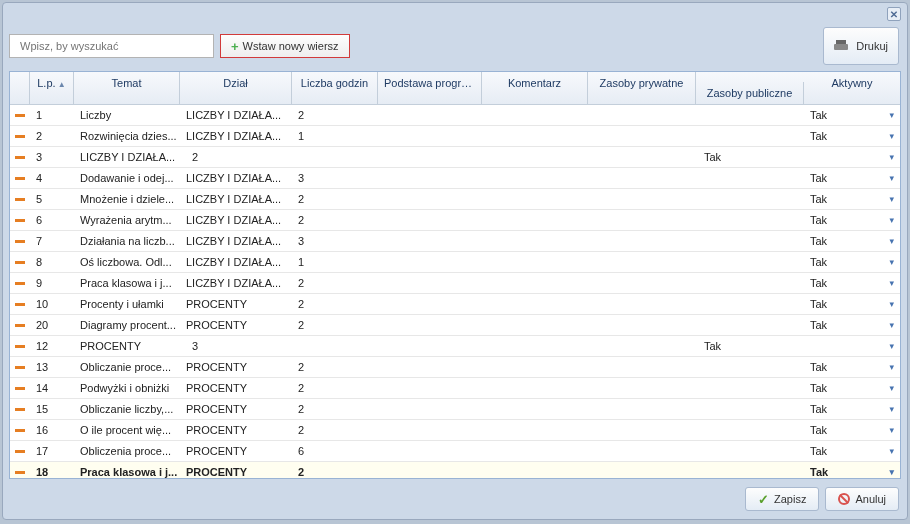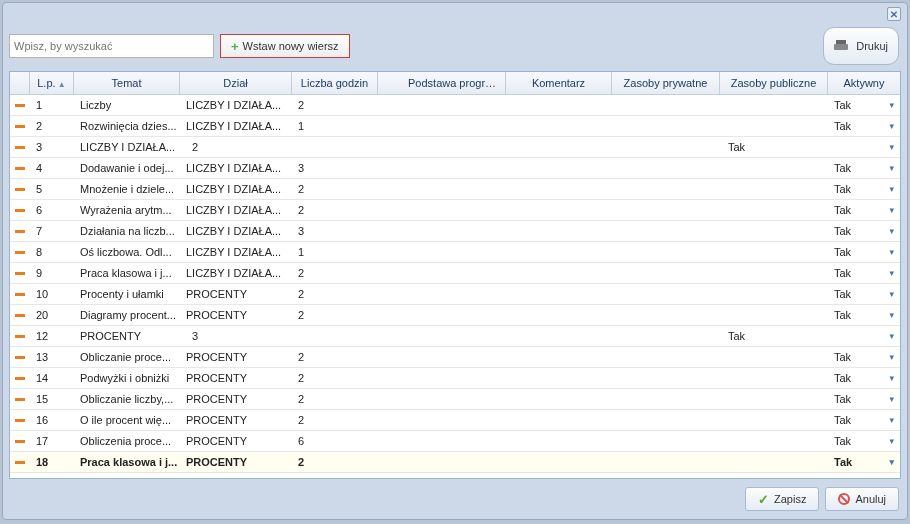--- a/index.html
+++ b/index.html
@@ -41,21 +41,21 @@
     .toolbar {
       padding: 6px 8px 6px 6px;
       display: flex;
       align-items: center;
       gap: 6px;
       margin-top: 18px;
     }
     .search-input {
       width: 205px;
       height: 24px;
-      padding: 3px 4px;
+      padding: 3px 10px;
       border: 1px solid #b3b3b3;
       background: #fff;
       font-family: inherit;
       font-size: 11px;
       color: #999;
     }
     .insert-btn {
       height: 24px;
       padding: 0 10px;
       border: 1px solid #d13a3a;
@@ -72,21 +72,21 @@
       color: #4caf50;
       font-weight: bold;
       font-size: 13px;
     }
     .spacer { flex: 1; }
     .print-btn {
       height: 24px;
       padding: 18px 10px;
       border: 1px solid #a9b9cf;
       background: linear-gradient(#fdfdfd, #e4ecf5);
-      border-radius: 11px;
+      border-radius: 3px;
       display: flex;
       align-items: center;
       gap: 8px;
       cursor: pointer;
       font-family: inherit;
       font-size: 11px;
       color: #333;
     }
     .printer-icon {
       width: 14px;
@@ -136,24 +136,24 @@
     .gh-cell.sortable::after {
       content: " ▲";
       color: #6b87ad;
       font-size: 8px;
     }
     .col-remove { width: 20px; flex-shrink: 0; }
     .col-lp { width: 44px; flex-shrink: 0; }
     .col-temat { width: 106px; flex-shrink: 0; }
     .col-dzial { width: 112px; flex-shrink: 0; }
     .col-godz { width: 86px; flex-shrink: 0; }
-    .col-podst { width: 104px; flex-shrink: 0; margin-left: 24px; }
+    .col-podst { width: 104px; flex-shrink: 0; }
     .col-kom { width: 106px; flex-shrink: 0; }
     .col-pryw { width: 108px; flex-shrink: 0; text-align: center; }
-    .col-publ { width: 108px; flex-shrink: 0; }
+    .col-publ { width: 108px; flex-shrink: 0; margin-top: 10px; }
     .col-aktyw { flex: 1; border-right: none; }
     .grid-body {
       flex: 1;
       overflow-y: auto;
       overflow-x: hidden;
     }
     .row {
       display: flex;
       border-bottom: 1px solid #e7e7e7;
       height: 21px;

